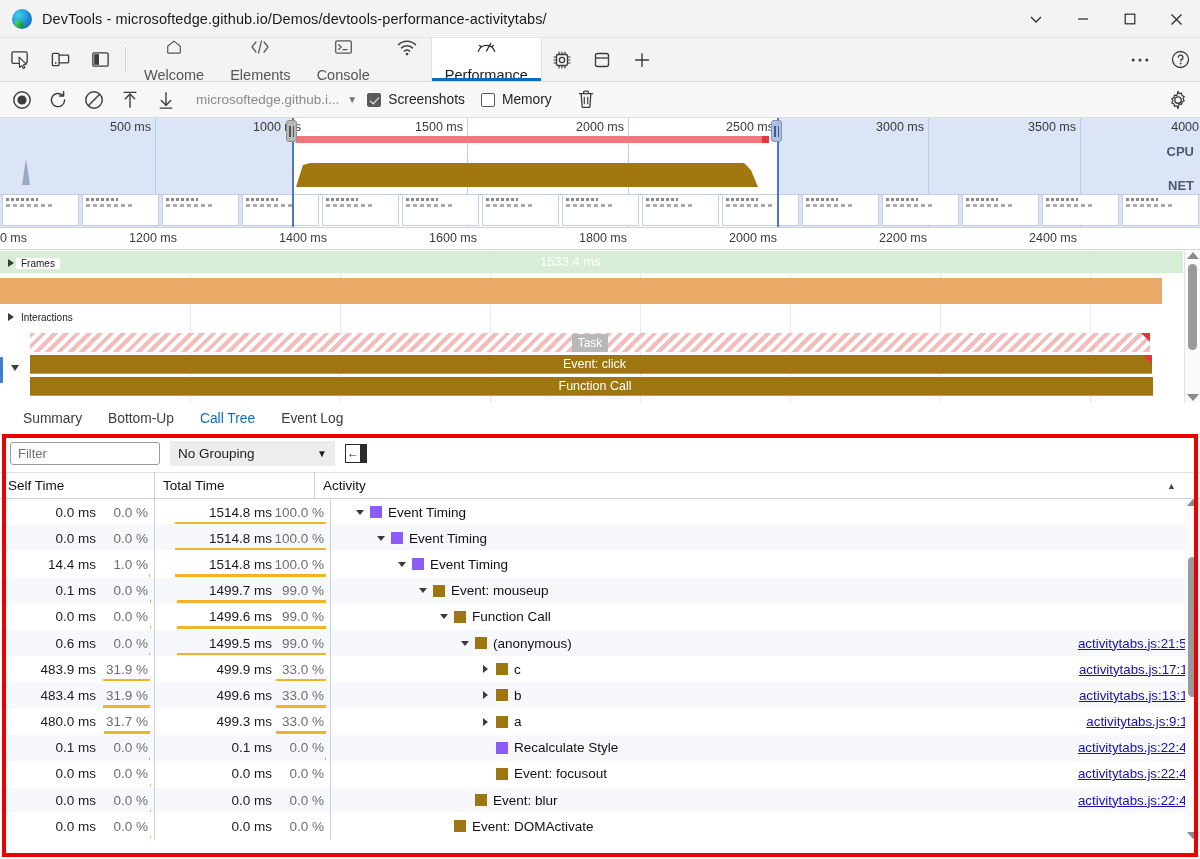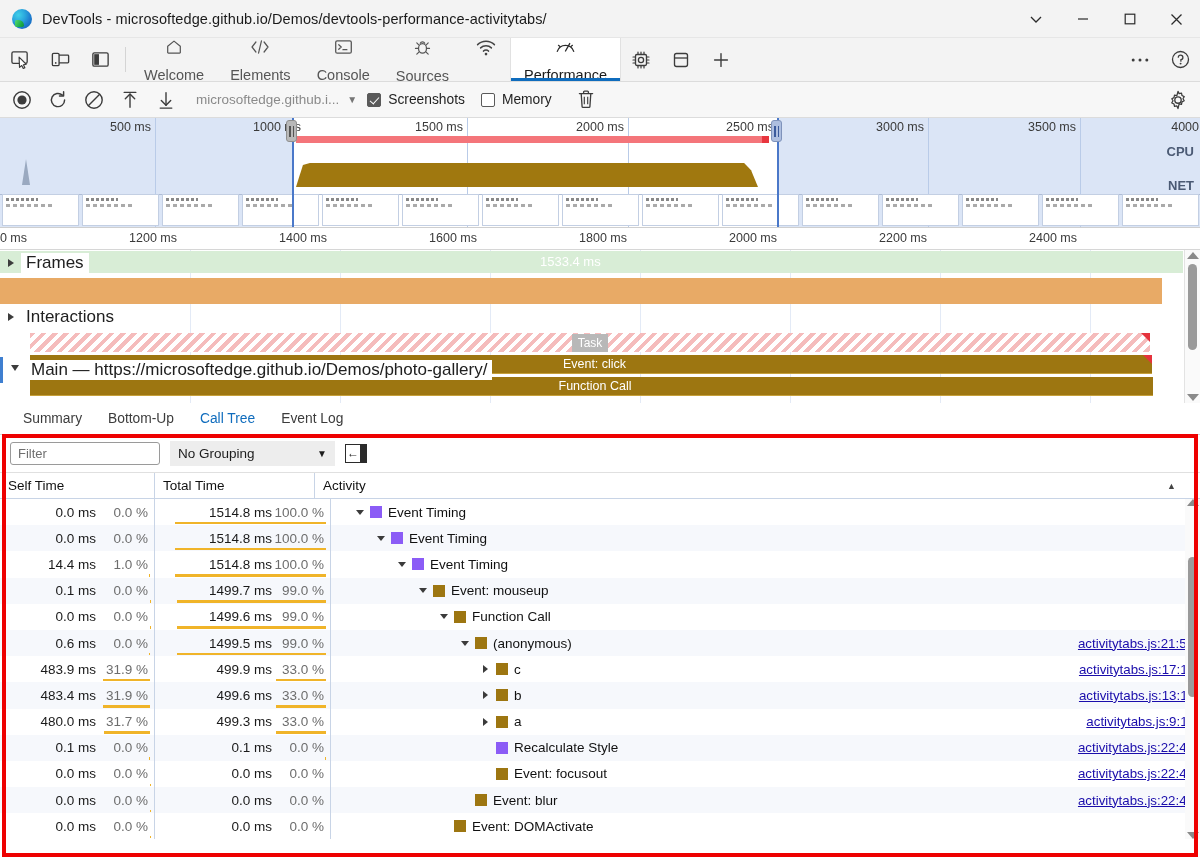--- a/index.html
+++ b/index.html
@@ -138,21 +138,21 @@
   
   .tl-ruler {
     position:relative; height:22px; background:#fff; border-bottom:1px solid #d6d6d6;
   }
   .tl-tick { position:absolute; top:3px; font-size:12.5px; color:#3a3a3a; transform:translateX(-100%); padding-right:5px; }
 
   
   .tracks { position:relative; height:153px; background:#fff; overflow:hidden; }
   .grp-header {
     position:relative; height:26px; display:flex; align-items:center;
-    font-size:17px; color:#202020; padding-left:8px; gap:7px; z-index:3;
+    font-size:10px; color:#202020; padding-left:8px; gap:2px; z-index:3;
   }
   .tri { width:0;height:0; border-left:6px solid #3c3c3c; border-top:4.5px solid transparent; border-bottom:4.5px solid transparent; flex:none; }
   .tri.down { border-left:4.5px solid transparent; border-right:4.5px solid transparent; border-top:6px solid #3c3c3c; }
   .lbl-chip { background:#fff; padding: 0 5px; z-index:3; position:relative;}
   .band { position:absolute; left:0; right:0; }
   .frames-band { background:#d8edd6; }
   .frames-text { position:absolute; font-size:13px; color:#fff; }
   .inter-band { background:#e8aa66; }
   .bar {
     position:absolute; height:20px; display:flex; align-items:center;
@@ -326,29 +326,20 @@
     <div class="tab">
       <span>
         <svg width="19" height="18" viewBox="0 0 20 18">
             <rect x="1.8" y="2.5" width="16.4" height="13" rx="1.6" stroke="#555" stroke-width="1.35" fill="none"></rect>
             <path d="M5 6.6l2.6 2.4L5 11.4M9.4 11.8h4.2" stroke="#555" stroke-width="1.3" fill="none" stroke-linecap="round"></path>
           </svg>
       </span>
       <span>Console</span>
     </div>
 
-    <div class="tab">
-      <span>
-        <svg width="19" height="19" viewBox="0 0 20 20">
-            <ellipse cx="10" cy="11" rx="4.2" ry="5" stroke="#555" stroke-width="1.3" fill="none"></ellipse>
-            <path d="M6 7.2l-2-2M14 7.2l2-2M5.8 11H2.6M14.2 11h3.2M6.2 14.8l-2.2 2.2M13.8 14.8l2.2 2.2M7.6 5.6a2.6 2.6 0 0 1 4.8 0" stroke="#555" stroke-width="1.25" fill="none" stroke-linecap="round"></path>
-          </svg>
-      </span>
-      <span>Sources</span>
-    </div>
 
     <div class="tab">
       <span>
         <svg width="22" height="19" viewBox="0 0 22 19">
             <path d="M2.6 6.6a12 12 0 0 1 16.8 0" stroke="#444" stroke-width="1.5" fill="none" stroke-linecap="round"></path>
             <path d="M5.6 9.9a7.6 7.6 0 0 1 10.8 0" stroke="#444" stroke-width="1.5" fill="none" stroke-linecap="round"></path>
             <path d="M8.5 13.1a3.5 3.5 0 0 1 5 0" stroke="#444" stroke-width="1.5" fill="none" stroke-linecap="round"></path>
             <circle cx="11" cy="16.1" r="1.3" fill="#444"></circle>
           </svg>
       </span>
@@ -562,21 +553,20 @@
     </div>
 
     <div class="band inter-band" style="top:28px; height:26px; right:38px;"></div>
     <div class="grp-header" style="top:28px;">
       <span class="tri"></span>
       <span class="lbl-chip">Interactions</span>
     </div>
 
     <div class="grp-header" style="top:55px; border-left:3px solid #3f7fd0;">
       <span class="tri down"></span>
-      <span class="lbl-chip">Main — https://microsoftedge.github.io/Demos/photo-gallery/</span>
     </div>
 
     <div class="bar task" style="left:30px; right:50px; top:83px; height:19px; padding-left:0;">
       <span class="tasklbl">Task</span>
       <span class="redcorner" style="right:0;"></span>
     </div>
     <div class="bar gold" style="left:30px; right:48px; top:105px; height:19px;">
       <span>Event: click</span>
       <span class="redcorner" style="right:0;"></span>
     </div>

